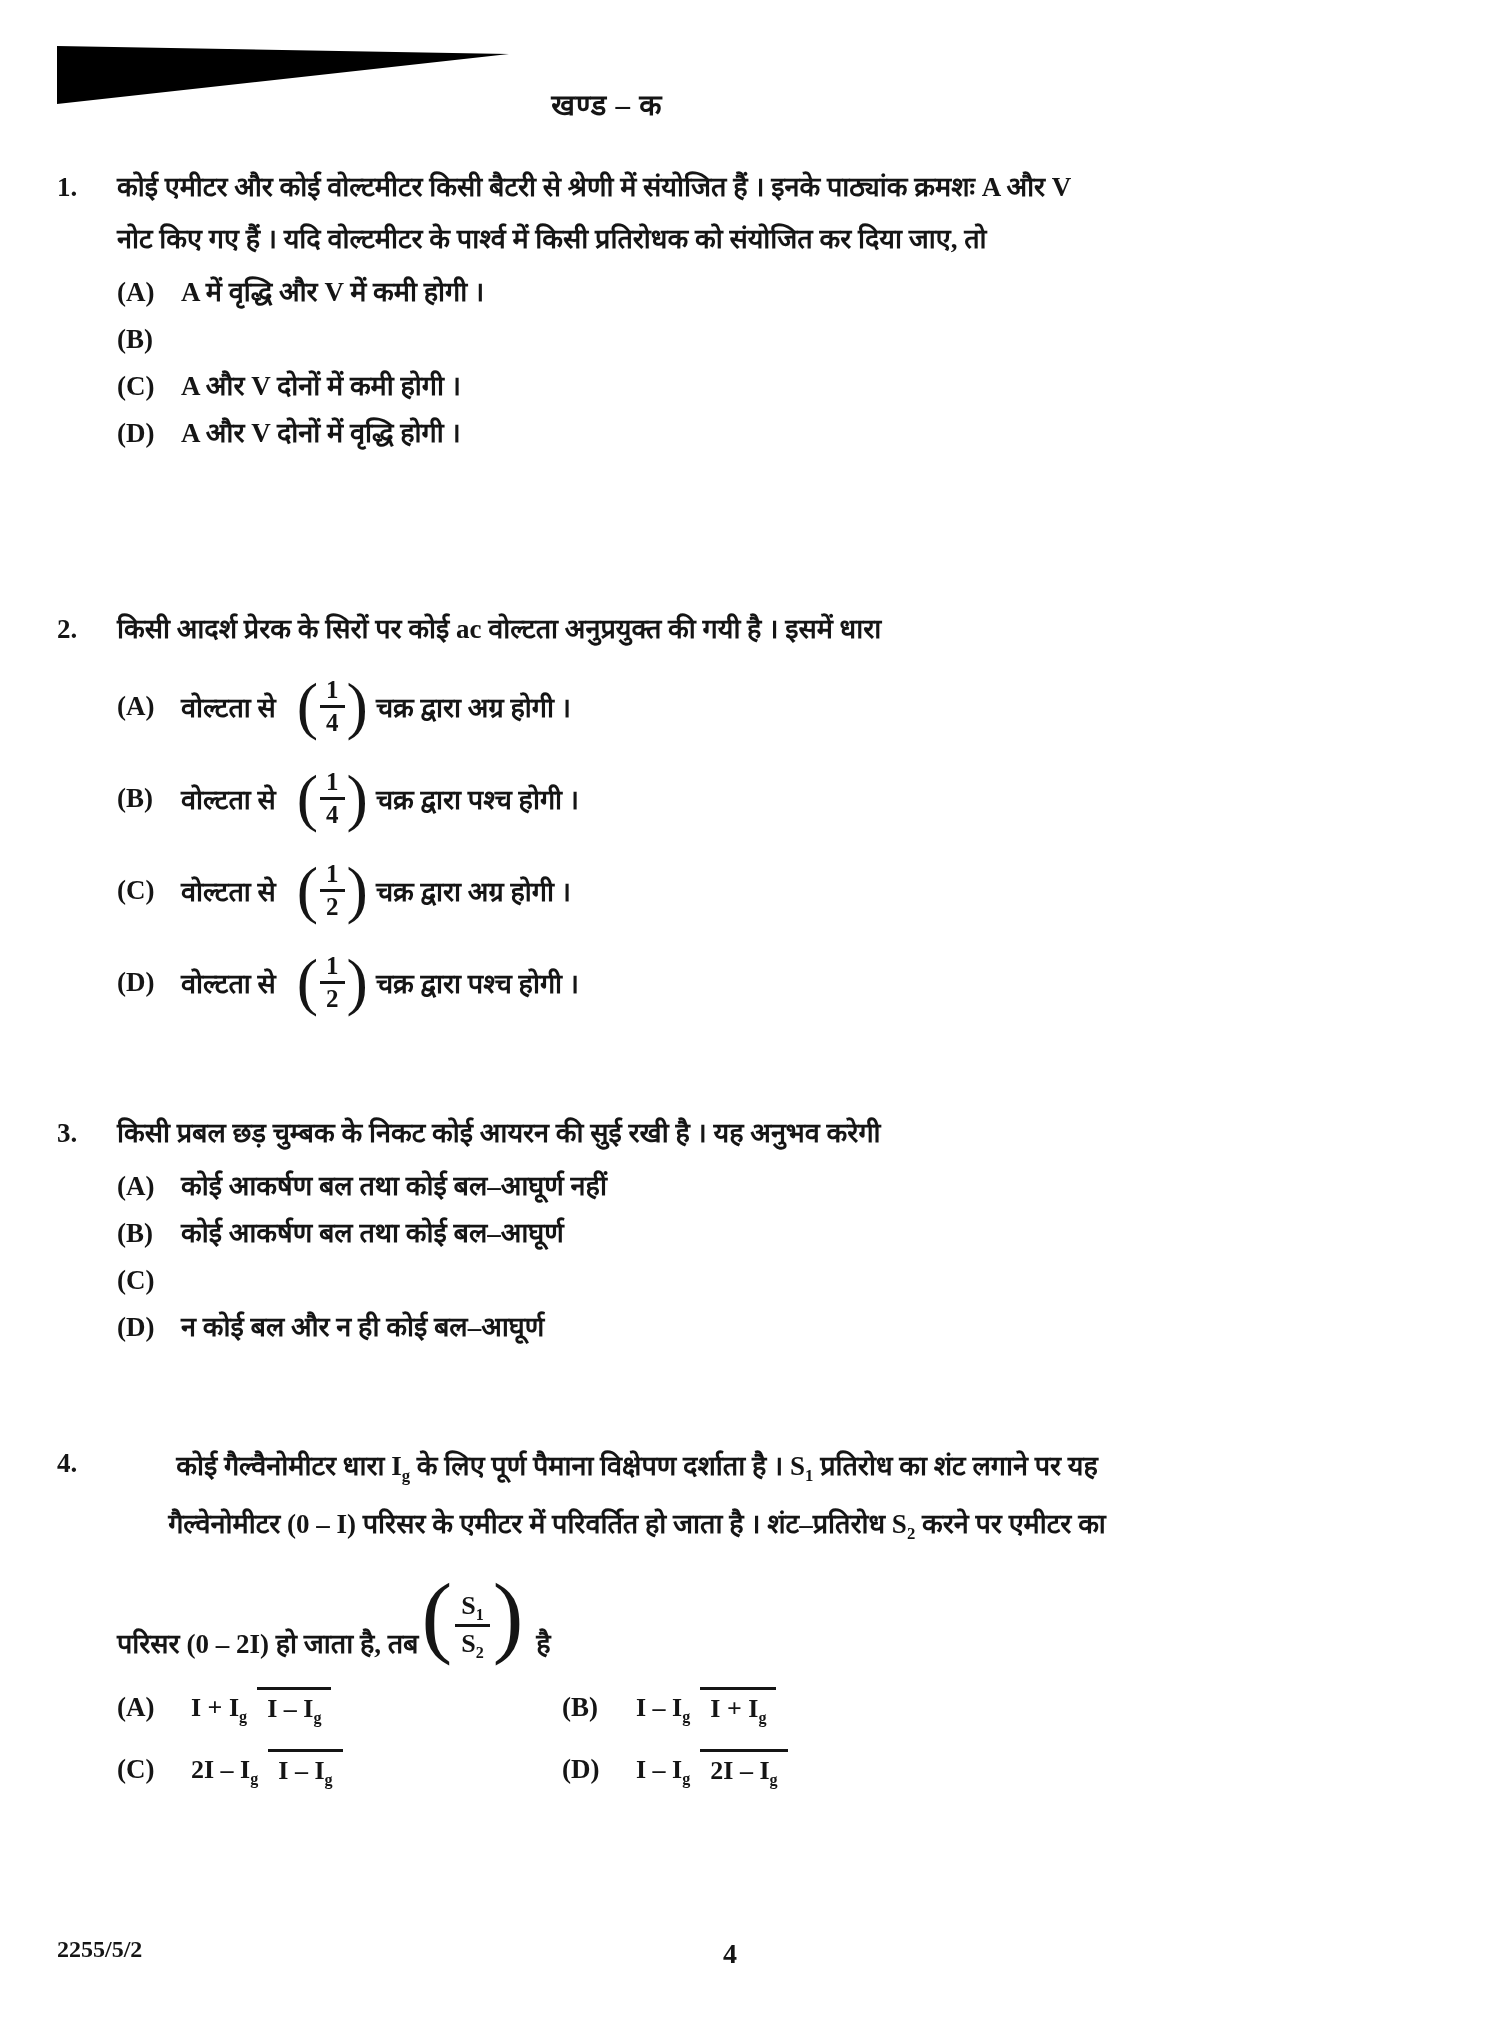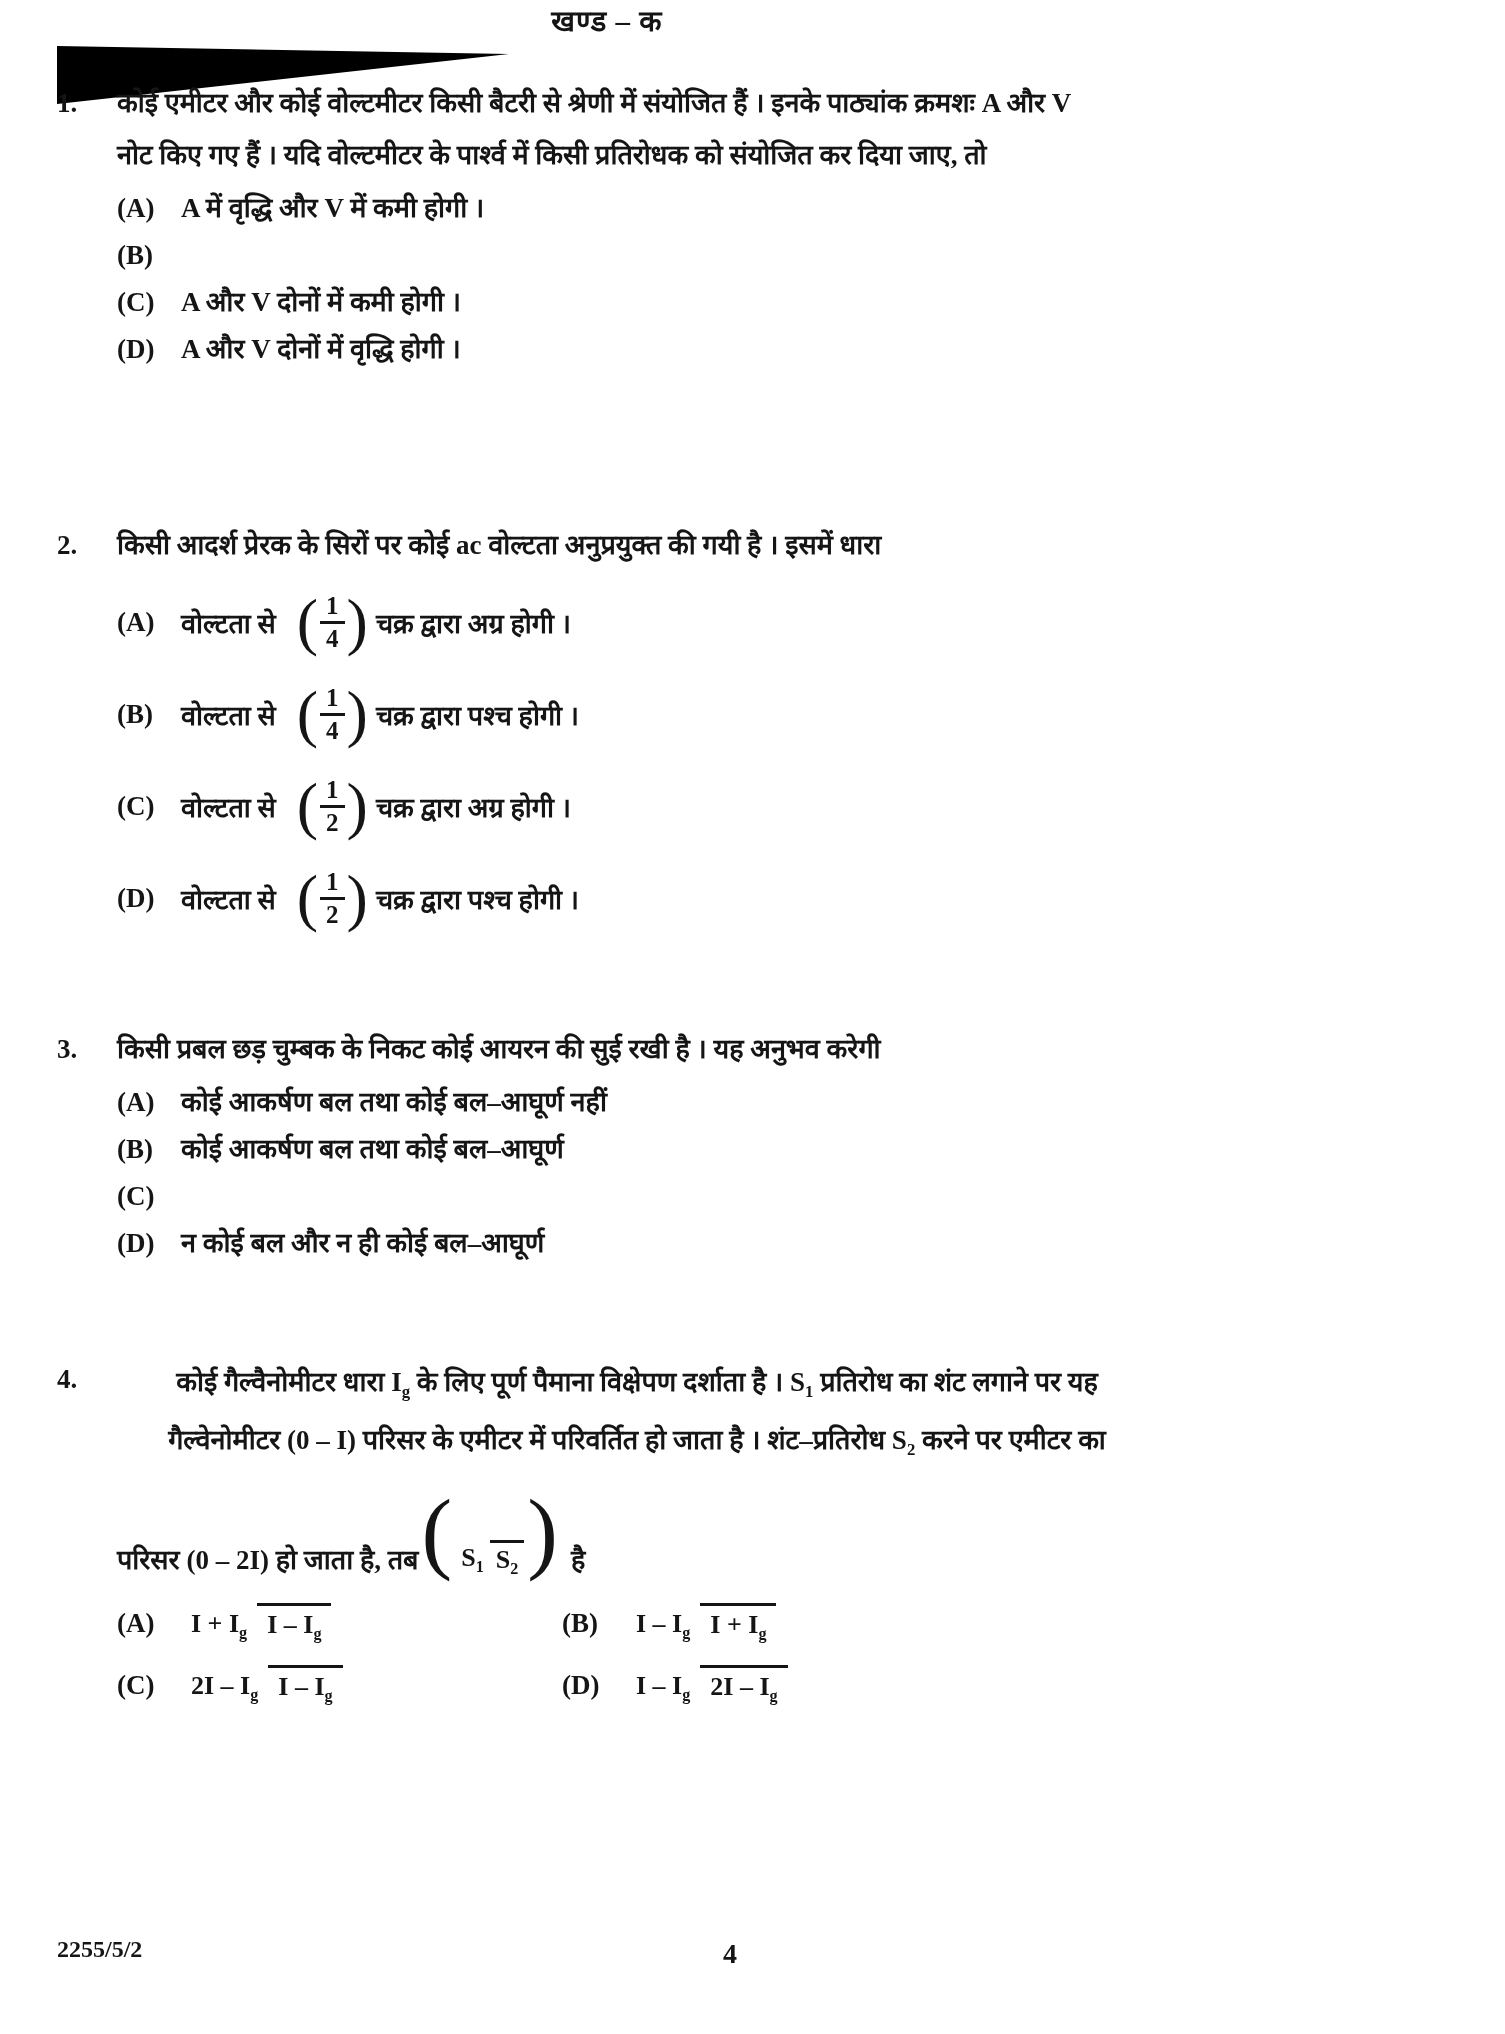--- a/index.html
+++ b/index.html
@@ -12,20 +12,21 @@
     overflow:hidden;
   }
   .scan-wedge {
     position:absolute; left:57px; top:46px;
     width:452px; height:58px;
     background:#000;
     clip-path: polygon(0 0, 100% 14%, 0 100%);
   }
   .content { position:absolute; left:57px; top:0; width:1100px; }
   .section-title {
+    margin-top:84px;
     text-align:center;
     font-size:29px; font-weight:bold;
     letter-spacing:1px;
   }
   .question { display:flex; }
   .qnum { flex:0 0 60px; font-size:27px; font-weight:bold; line-height:52px; }
   .qbody { flex:1; font-size:27px; font-weight:bold; }
   .stem-line { line-height:52px; white-space:nowrap; }
   .options { margin-top:4px; }
   .opt { display:flex; line-height:47px; white-space:nowrap; }
@@ -42,21 +43,21 @@
   .frac .num { padding:0 6px; }
   .frac .den { padding:0 6px; border-top:3px solid #151515; }
   
   .q3 { margin-top:84px; }
   
   .q4 { margin-top:86px; }
   .stem-line-tall { line-height:58px; white-space:nowrap;text-align:center; }
   sub { font-size:0.62em; line-height:0; }
   .stem-flex { display:flex; align-items:flex-end; height:96px; margin-top:12px; white-space:nowrap; }
   .paren-big { font-size:92px; font-weight:normal; line-height:1; margin:0 3px; }
-  .sfrac { display:inline-flex; flex-direction:row; align-items:center; font-size:26px; line-height:1.25; }
+  .sfrac { display:inline-flex; flex-direction:column; align-items:center; font-size:26px; line-height:1.25; }
   .sfrac .num, .sfrac .den { padding:1px 6px; }
   .sfrac .den { border-top:3px solid #151515; }
   .opt-grid { display:grid; grid-template-columns:445px 445px; row-gap:22px; margin-top:26px; }
   .gopt { display:flex; align-items:center; }
   .gfrac { display:inline-flex; flex-direction:row; align-items:center; font-size:26px; line-height:1.35; }
   .gfrac .num, .gfrac .den { padding:1px 10px; }
   .gfrac .den { border-top:3px solid #151515; }
   
   .footer-code { position:absolute; left:57px; top:1936px; font-size:24px; font-weight:bold; }
   .footer-page { position:absolute; left:0; top:1938px; width:1460px; text-align:center; font-size:28px; font-weight:bold; }

